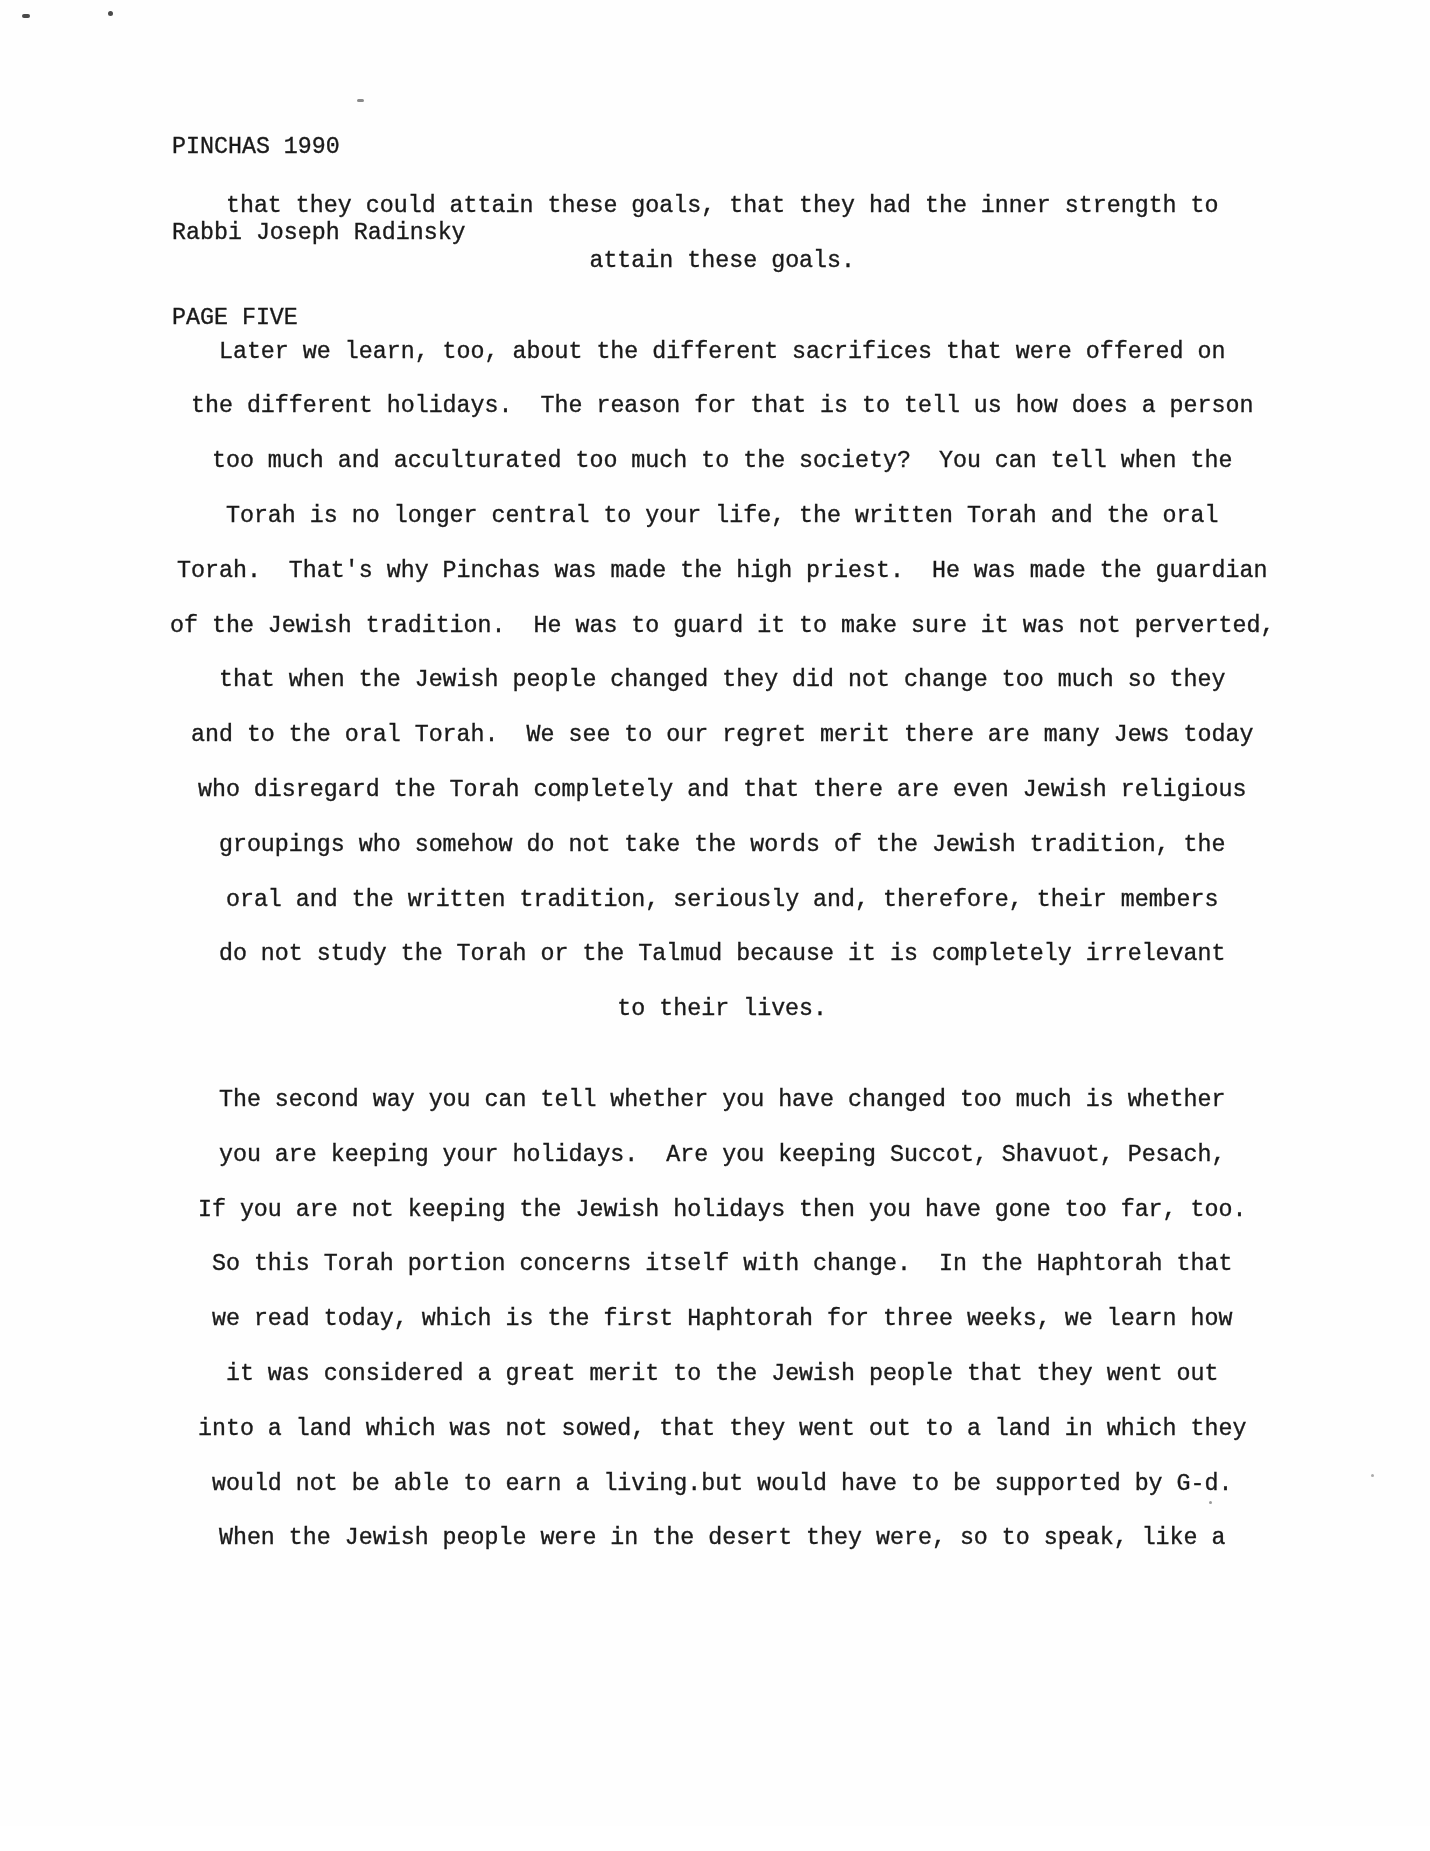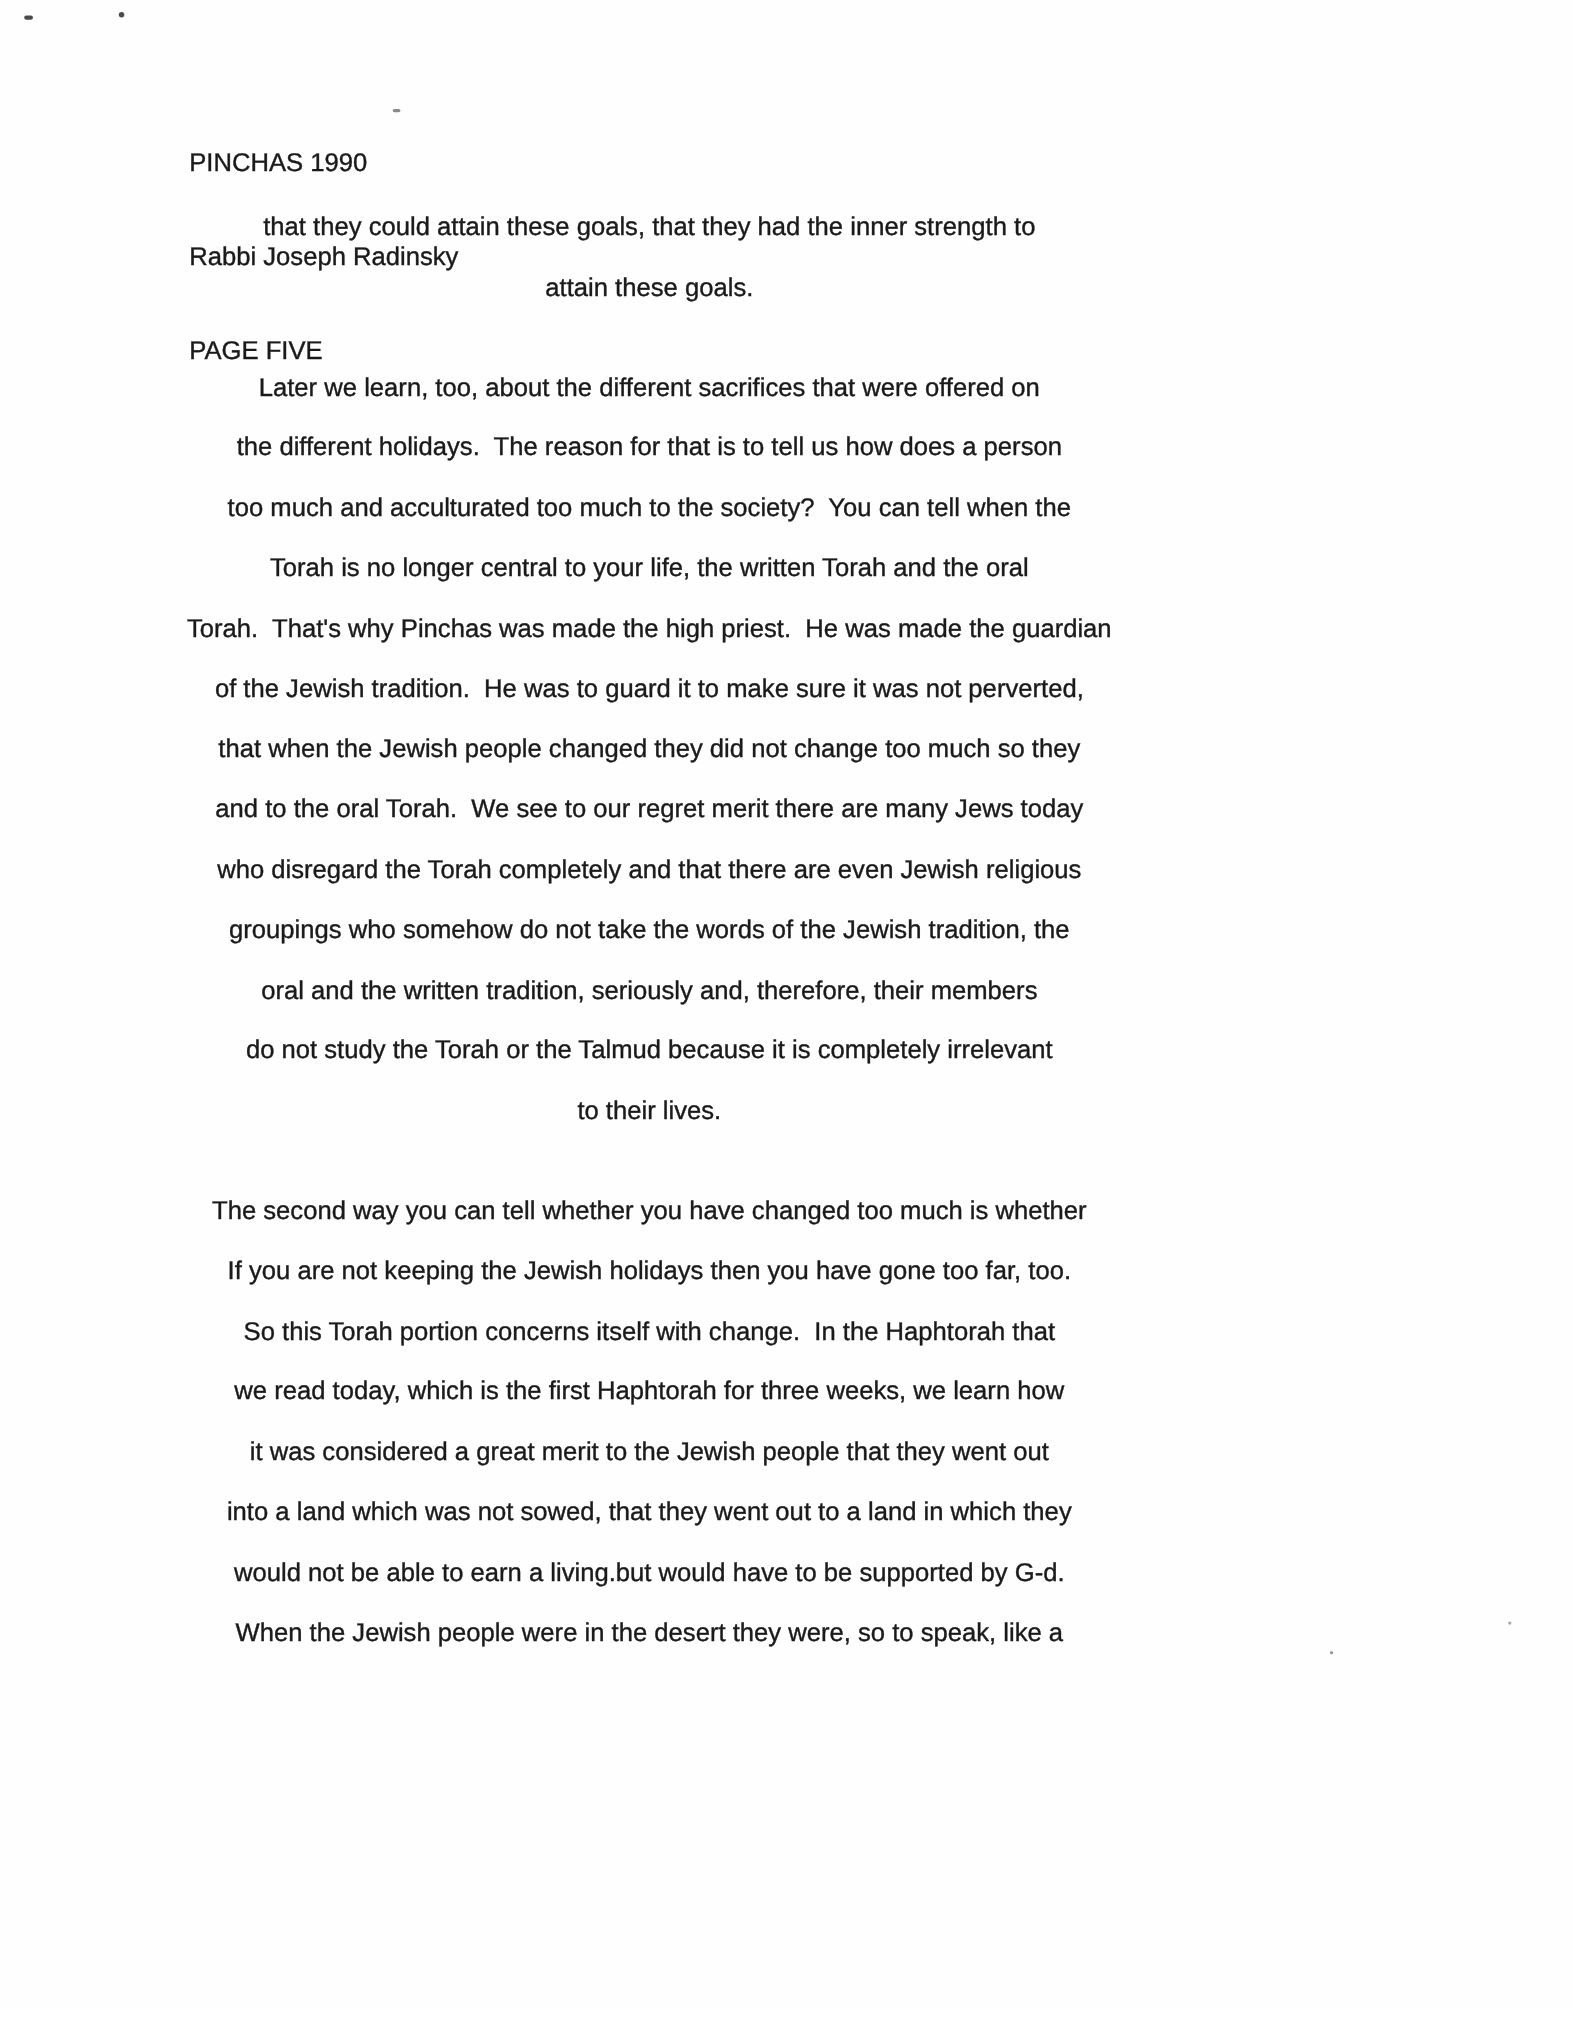--- a/index.html
+++ b/index.html
@@ -5,21 +5,21 @@
   html, body {
     margin: 0;
     padding: 0;
     background: #ffffff;
   }
   .page {
     position: relative;
     width: 1430px;
     height: 1826px;
     overflow: hidden;
-    font-family: Liberation Sans, sans-serif;
+    font-family: Liberation Mono, monospace;
     -webkit-text-stroke: 0.35px currentColor;
   }
   .header {
     position: absolute;
     left: 172px;
     top: 76px;
     font-size: 23.3px;
     line-height: 28.5px;
     white-space: pre;
   }
@@ -80,20 +80,21 @@
         <div class="line">that when the Jewish people changed they did not change too much so they</div>
         <div class="line">and to the oral Torah.  We see to our regret merit there are many Jews today</div>
         <div class="line">who disregard the Torah completely and that there are even Jewish religious</div>
         <div class="line">groupings who somehow do not take the words of the Jewish tradition, the</div>
         <div class="line">oral and the written tradition, seriously and, therefore, their members</div>
         <div class="line">do not study the Torah or the Talmud because it is completely irrelevant</div>
         <div class="line">to their lives.</div>
       </div>
       <div class="para">
         <div class="line">The second way you can tell whether you have changed too much is whether</div>
+        <div class="line">you are keeping your holidays.  Are you keeping Succot, Shavuot, Pesach,</div>
         <div class="line">If you are not keeping the Jewish holidays then you have gone too far, too.</div>
         <div class="line">So this Torah portion concerns itself with change.  In the Haphtorah that</div>
         <div class="line">we read today, which is the first Haphtorah for three weeks, we learn how</div>
         <div class="line">it was considered a great merit to the Jewish people that they went out</div>
         <div class="line">into a land which was not sowed, that they went out to a land in which they</div>
         <div class="line">would not be able to earn a living.but would have to be supported by G-d.</div>
         <div class="line">When the Jewish people were in the desert they were, so to speak, like a</div>
       </div>
     </div>
 

